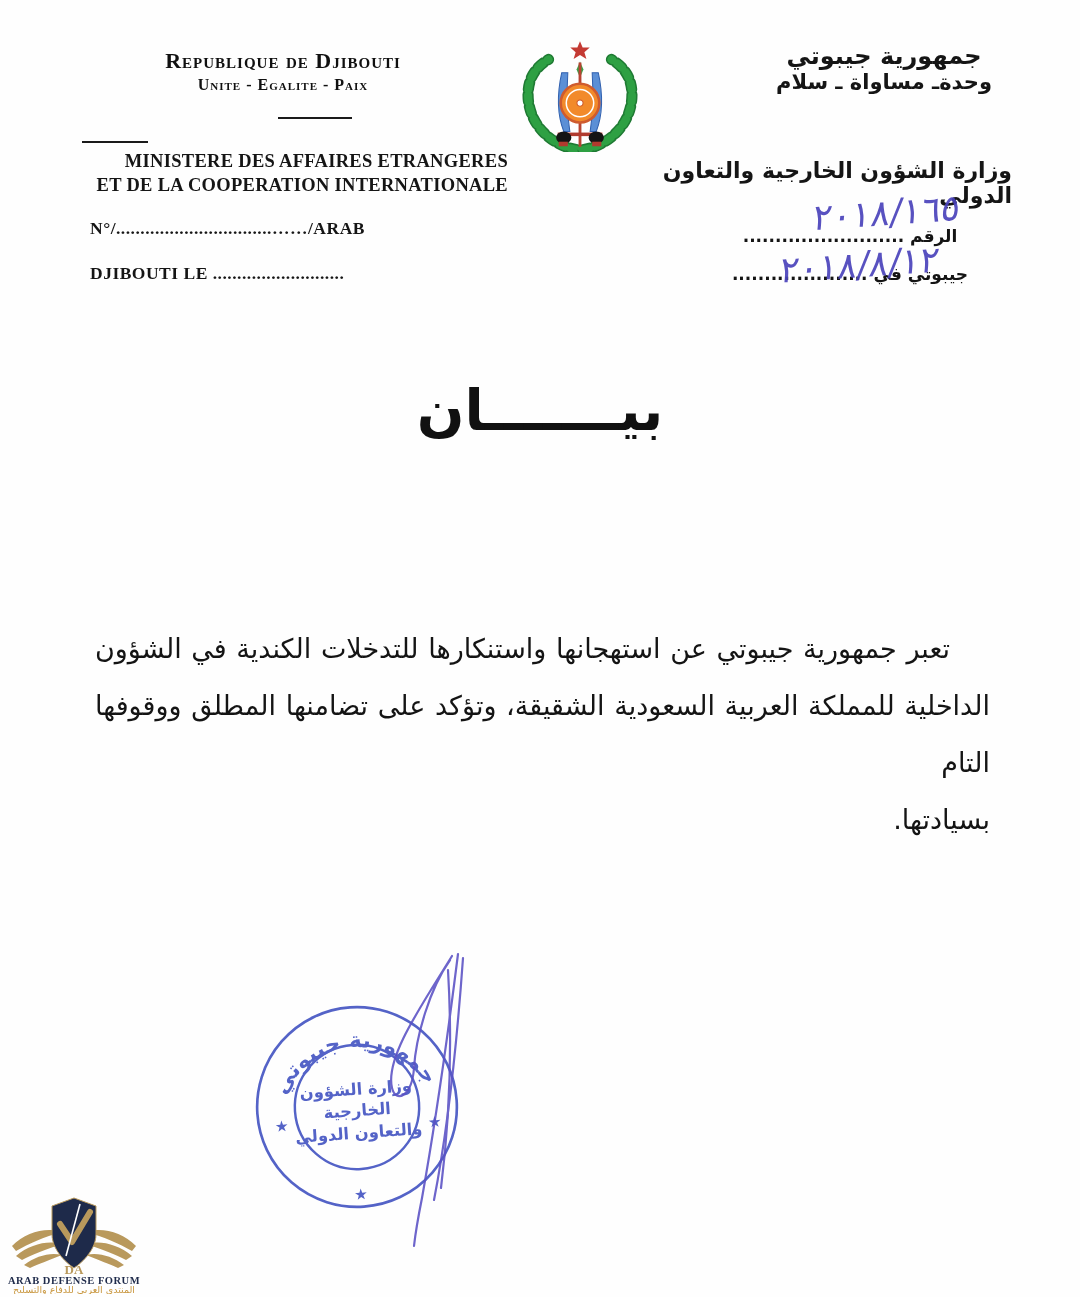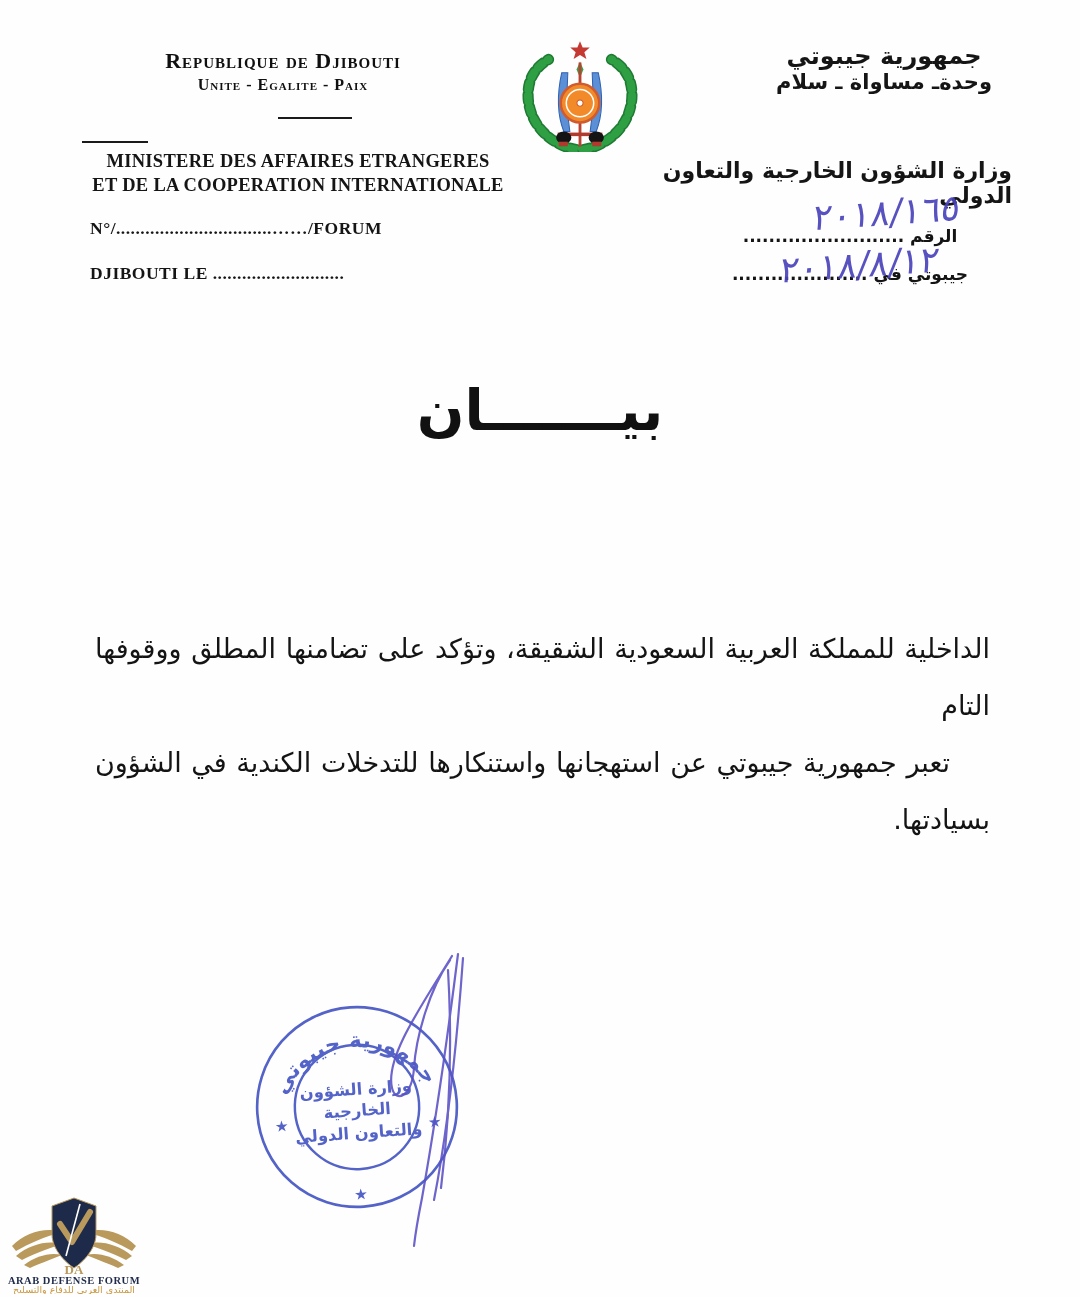--- a/index.html
+++ b/index.html
@@ -14,21 +14,21 @@
     color:#151515;
   }
   
   .lh-left{position:absolute;left:88px;top:48px;width:390px;text-align:center;
            font-family:"Liberation Serif","DejaVu Serif",serif;color:#101010;}
   .lh-left .rep{font-size:22px;font-weight:700;font-variant:small-caps;letter-spacing:1px;}
   .lh-left .motto{font-size:16px;font-weight:700;font-variant:small-caps;letter-spacing:1px;margin-top:2px;}
   .rule{position:absolute;height:0;border-top:2.5px solid #1a1a1a;}
   .rule-center{left:278px;top:117px;width:74px;}
   .rule-left{left:82px;top:141px;width:66px;}
-  .ministry-fr{position:absolute;left:88px;top:149px;width:420px;text-align:center;
+  .ministry-fr{position:absolute;left:88px;top:149px;width:420px;text-align:right;
                font-family:"Liberation Serif","DejaVu Serif",serif;
                font-size:18.5px;font-weight:700;line-height:24px;letter-spacing:.3px;}
   .ref-fr{position:absolute;left:90px;top:218px;font-family:"Liberation Serif","DejaVu Serif",serif;
           font-size:17.5px;font-weight:700;letter-spacing:.5px;}
   .date-fr{position:absolute;left:90px;top:263px;font-family:"Liberation Serif","DejaVu Serif",serif;
            font-size:17.5px;font-weight:700;letter-spacing:.5px;}
   
   .emblem{position:absolute;left:514px;top:38px;width:132px;height:114px;}
   
   .lh-right{position:absolute;right:66px;top:42px;width:260px;text-align:center;direction:rtl;}
@@ -74,21 +74,21 @@
   <div class="lh-left">
     <div class="rep">Republique de Djibouti</div>
     <div class="motto">Unite - Egalite - Paix</div>
   </div>
   <div class="rule rule-center"></div>
   <div class="rule rule-left"></div>
   <div class="ministry-fr">
     <div>MINISTERE DES AFFAIRES ETRANGERES</div>
     <div>ET DE LA COOPERATION INTERNATIONALE</div>
   </div>
-  <div class="ref-fr">N°/................................……/FORUM</div>
+  <div class="ref-fr">N°/................................……/ARAB</div>
   <div class="date-fr">DJIBOUTI LE ...........................</div>
 
   <svg class="emblem" viewBox="0 0 130 112" aria-hidden="true">
 
     <g>
       <path d="M62,110 C30,104 12,78 14,52 C15,38 22,28 34,21" fill="none" stroke="#1f7a33" stroke-width="11" stroke-dasharray="7 5" stroke-linecap="round"></path>
       <path d="M62,110 C30,104 12,78 14,52 C15,38 22,28 34,21" fill="none" stroke="#2ea043" stroke-width="8" stroke-dasharray="6 6" stroke-linecap="round"></path>
       <path d="M68,110 C100,104 118,78 116,52 C115,38 108,28 96,21" fill="none" stroke="#1f7a33" stroke-width="11" stroke-dasharray="7 5" stroke-linecap="round"></path>
       <path d="M68,110 C100,104 118,78 116,52 C115,38 108,28 96,21" fill="none" stroke="#2ea043" stroke-width="8" stroke-dasharray="6 6" stroke-linecap="round"></path>
     </g>
@@ -136,22 +136,22 @@
   <div class="ar-row ar-date">
     <span>جيبوتي في</span>
     <span class="dots">.....................</span>
   </div>
   <div class="hand hand-date">٢٠١٨/٨/١٢</div>
 
   <div class="title">بيـــــــان</div>
 
   <div class="body-text">
     <div class="para">
+      <div class="bline first">تعبر جمهورية جيبوتي عن استهجانها واستنكارها للتدخلات الكندية في الشؤون</div>
       <div class="bline">الداخلية للمملكة العربية السعودية الشقيقة، وتؤكد على تضامنها المطلق ووقوفها التام</div>
-      <div class="bline first">تعبر جمهورية جيبوتي عن استهجانها واستنكارها للتدخلات الكندية في الشؤون</div>
       <div class="bline last">بسيادتها.</div>
     </div>
   </div>
 
   <svg class="stamp" viewBox="0 0 210 210" aria-hidden="true">
     <circle cx="105" cy="105" r="98" fill="none" stroke="#3d4ec0" stroke-width="2.6"></circle>
     <circle cx="105" cy="105" r="61" fill="none" stroke="#3d4ec0" stroke-width="2.4"></circle>
     <defs>
       <path id="stampArc" d="M28,112 A78,78 0 0 1 182,112" fill="none"></path>
     </defs>

